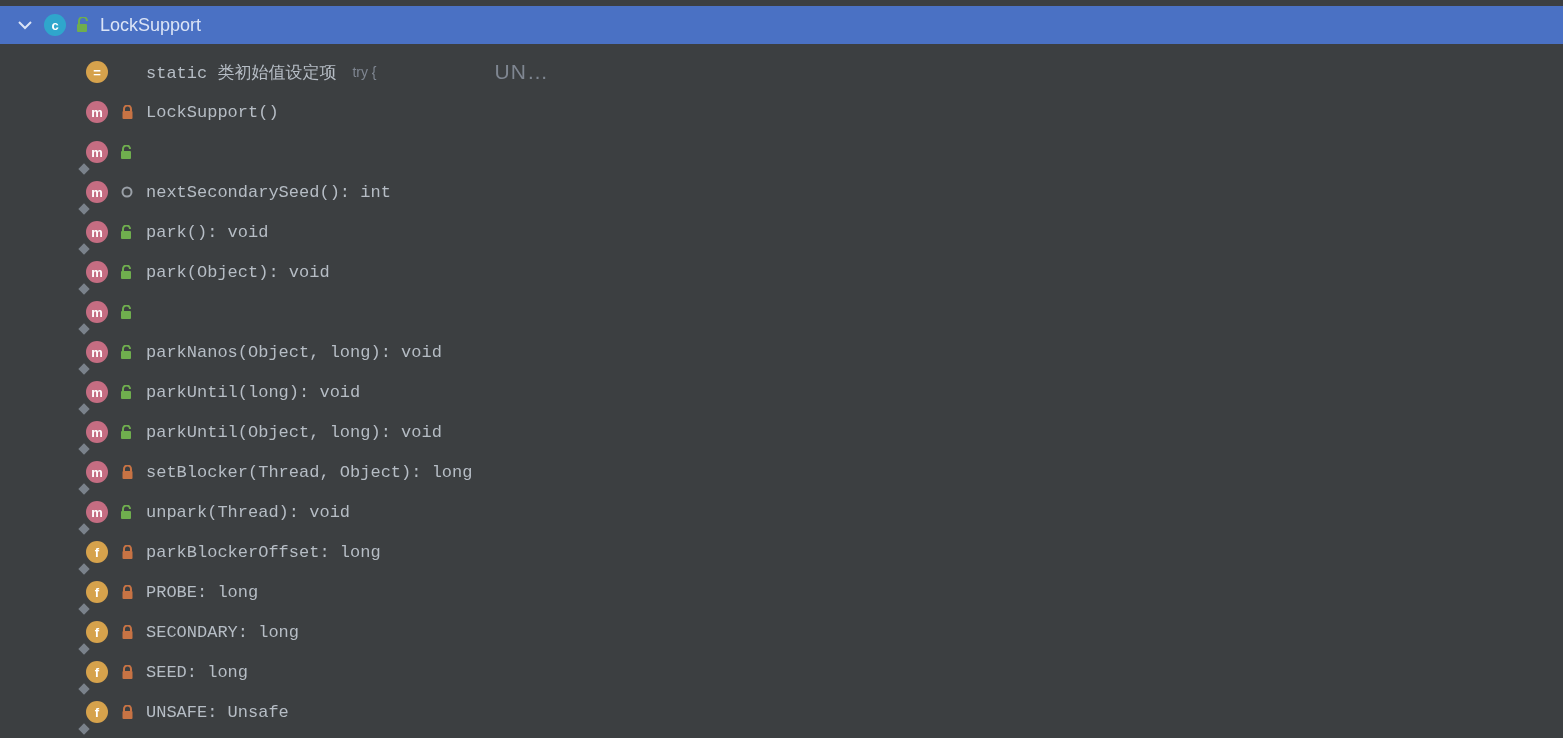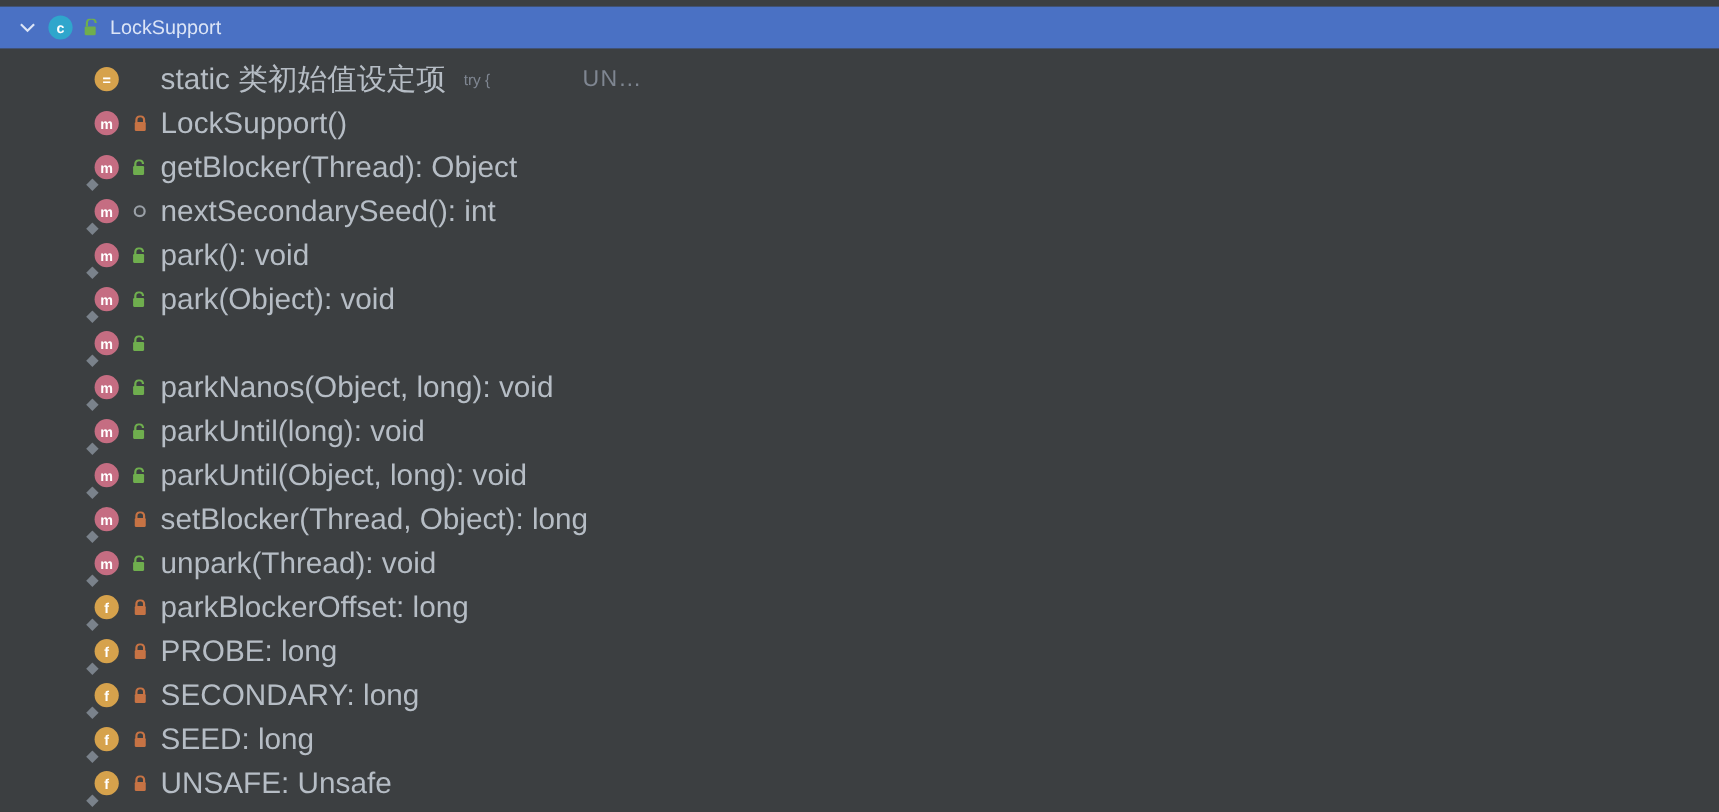--- a/index.html
+++ b/index.html
@@ -90,33 +90,34 @@
   .row .access {
     width: 18px;
     display: inline-flex;
     justify-content: center;
     align-items: center;
     flex-shrink: 0;
   }
 
   .row .label {
     color: #b6bdc5;
-    font-size: 27px;
+    font-size: 17px;
     white-space: nowrap;
+    font-family: Liberation Mono, monospace;
   }
 
   .row .hint {
     color: #7f8691;
     font-size: 14px;
     margin-left: 6px;
   }
   .row .hint2 {
     color: #7f8691;
     font-size: 21px;
-    margin-left: 74px;
+    margin-left: 108px;
     letter-spacing: 1px;
   }
 
   .badge-letter {
     font-size: 13px;
     line-height: 1;
   }
 </style>
 </head>
 <body>
@@ -175,21 +176,20 @@
         <span class="overlay"><svg width="12" height="12" viewBox="0 0 12 12">
             <rect x="2" y="2" width="8" height="8" fill="#7a828b" transform="rotate(45 6 6)"></rect>
           </svg></span>
       </span>
       <span class="access">
         <svg width="14" height="15" viewBox="0 0 14 15">
           <path d="M3 6 V4 a3.5 3.5 0 0 1 7 0" fill="none" stroke="#6fae4e" stroke-width="2"></path>
           <rect x="1" y="6" width="10" height="8" rx="1" fill="#6fae4e"></rect>
         </svg>
       </span>
-      <span class="label">getBlocker(Thread): Object</span>
     </div>
     <div class="row">
       <span class="icon-stack">
         <span class="badge m">
           <span class="badge-letter">m</span>
         </span>
         <span class="overlay"><svg width="12" height="12" viewBox="0 0 12 12">
             <rect x="2" y="2" width="8" height="8" fill="#7a828b" transform="rotate(45 6 6)"></rect>
           </svg></span>
       </span>

